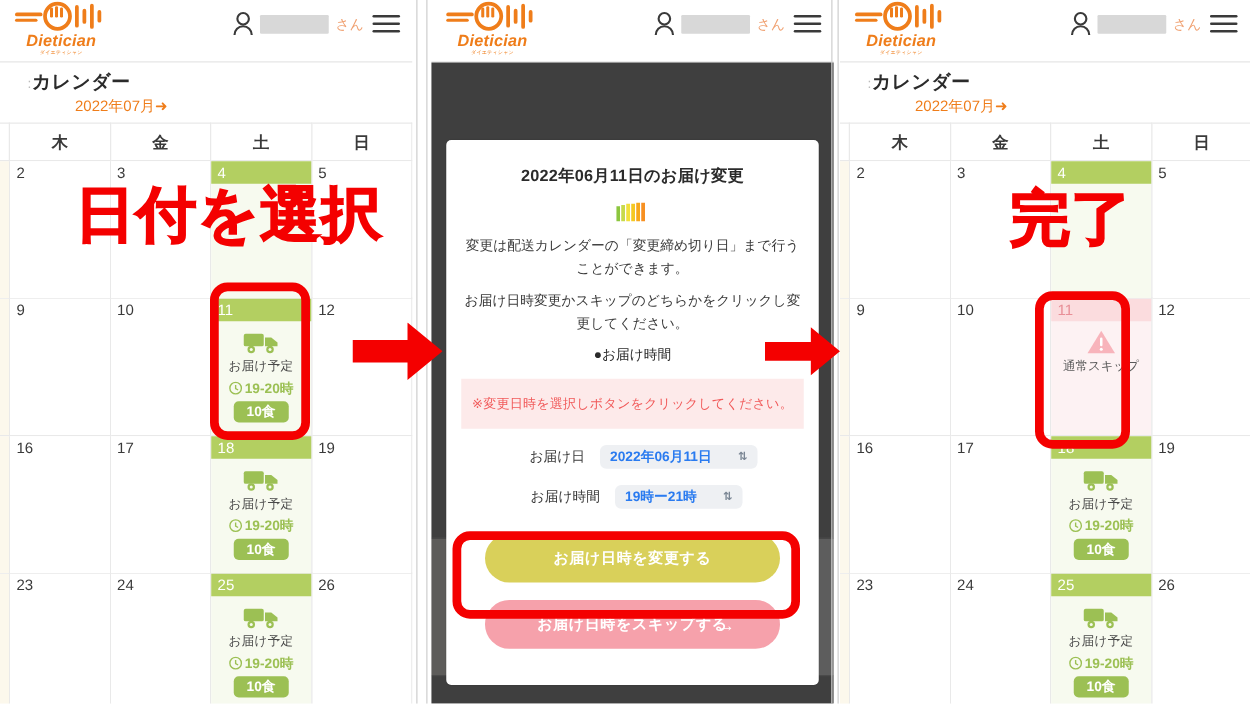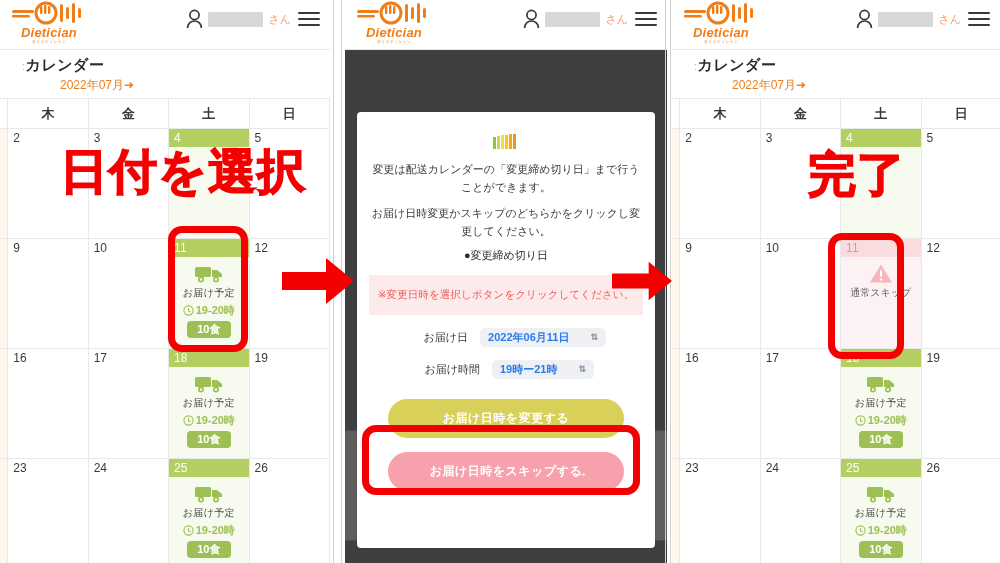--- a/index.html
+++ b/index.html
@@ -374,31 +374,32 @@
                   </div>
               <span class="meals">10食</span>
             </td>
             <td class="cell"></td>
           </tr>
         </tbody>
           </table>
       </div>
 
       <div class="modal">
+        <div class="modal-title">2022年06月11日のお届け変更</div>
         <svg class="modal-icon" width="26" height="16" viewBox="0 0 26 16">
           <rect x="0" y="3" width="3" height="12" fill="#8cc63f"></rect>
           <rect x="4" y="2" width="3" height="13" fill="#c8d94a"></rect>
           <rect x="8" y="1" width="3" height="14" fill="#f2e03a"></rect>
           <rect x="12" y="1" width="3" height="14" fill="#f5c823"></rect>
           <rect x="16" y="0" width="3" height="15" fill="#f7a81b"></rect>
           <rect x="20" y="0" width="3" height="15" fill="#f79021"></rect>
         </svg>
         <div class="modal-p">変更は配送カレンダーの「変更締め切り日」まで行うことができます。</div>
         <div class="modal-p">お届け日時変更かスキップのどちらかをクリックし変更してください。</div>
-        <div class="modal-sub">●変更締め切り日</div>
+        <div class="modal-sub">●お届け時間</div>
         <div class="modal-note">※変更日時を選択しボタンをクリックしてください。</div>
 
         <div class="field-row">
           <span class="field-label">お届け日</span>
           <span class="select-pill">
             <span>2022年06月11日</span>
             <span class="chev">⇅</span>
           </span>
         </div>
         <div class="field-row">

